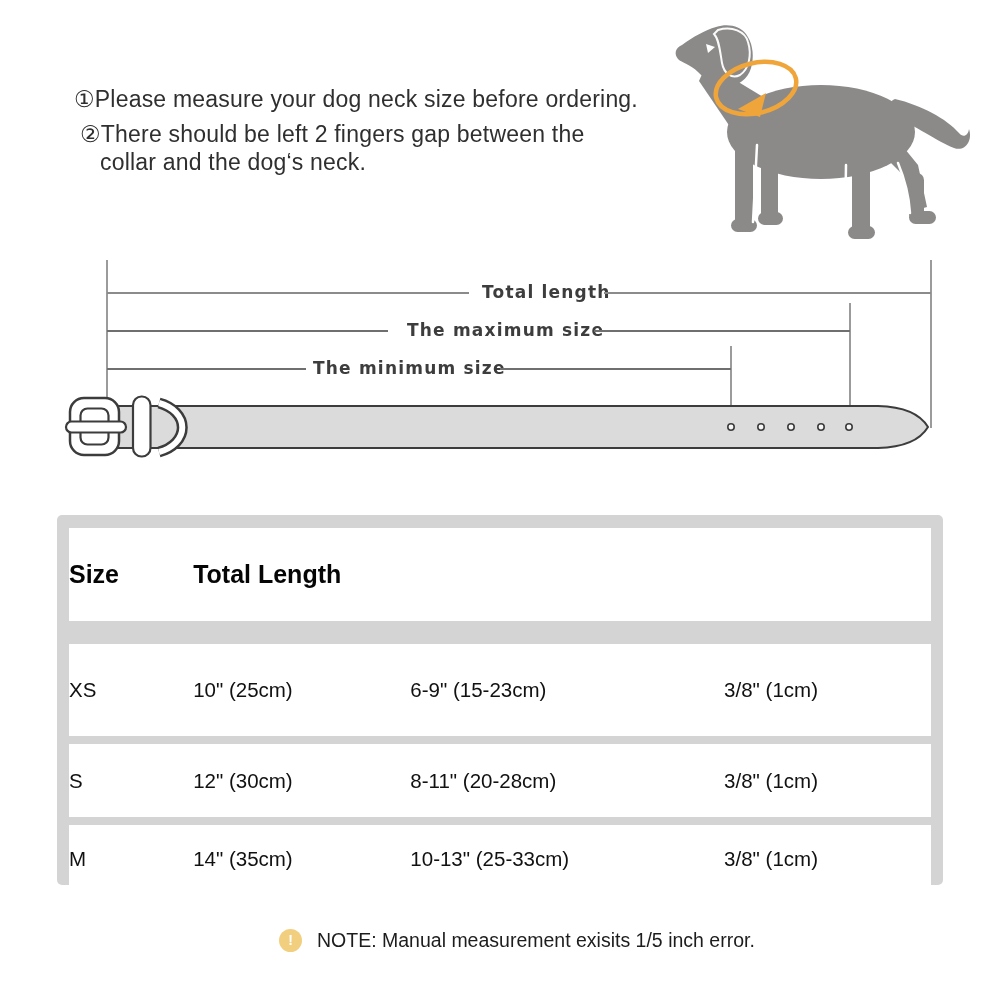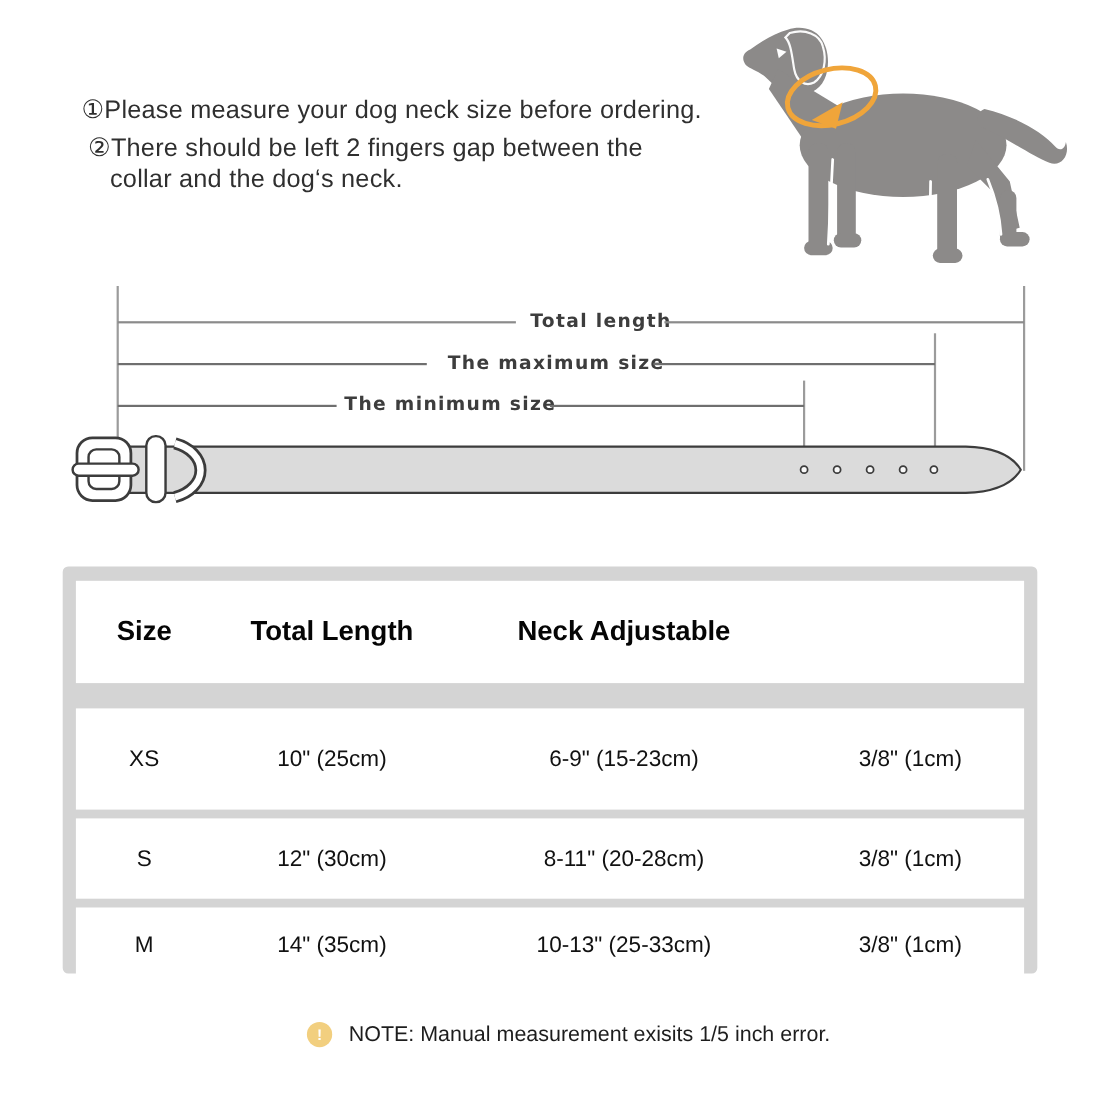--- a/index.html
+++ b/index.html
@@ -19,21 +19,21 @@
   .hline.light{background:#8b8b8b;}
   .vline{position:absolute;width:2px;background:#9b9b9b;}
   
   .table-frame{
     position:absolute;left:57px;top:515px;width:886px;height:370px;
     background:#d4d4d4;border-radius:5px;
   }
   .t-row{
     margin:0 12px;background:#ffffff;display:grid;
     grid-template-columns:14.4% 25.2% 36.4% 24%;
-    align-items:center;text-align:center;
+    align-items:center;text-align:left;
   }
   .t-head{height:93px;margin-top:13px;font-size:25px;font-weight:bold;color:#050505;}
   .t-r1{height:92px;margin-top:23px;}
   .t-r2{height:73px;margin-top:8px;}
   .t-r3{height:68px;margin-top:8px;}
   .t-cell{font-size:20.5px;color:#111;}
   
   .note{position:absolute;left:279px;top:929px;display:flex;align-items:center;}
   .note-ic{
     width:23px;height:23px;border-radius:50%;background:#f2cf7f;
@@ -131,21 +131,20 @@
     <circle cx="791" cy="427" r="3.2"></circle>
     <circle cx="821" cy="427" r="3.2"></circle>
     <circle cx="849" cy="427" r="3.2"></circle>
   </g>
 </svg>
 
 <div class="table-frame">
   <div class="t-row t-head">
     <div>Size</div>
     <div>Total Length</div>
-    <div>Neck Adjustable</div>
   </div>
   <div class="t-row t-r1">
     <div class="t-cell">XS</div>
     <div class="t-cell">10" (25cm)</div>
     <div class="t-cell">6-9" (15-23cm)</div>
     <div class="t-cell">3/8" (1cm)</div>
   </div>
   <div class="t-row t-r2">
     <div class="t-cell">S</div>
     <div class="t-cell">12" (30cm)</div>

